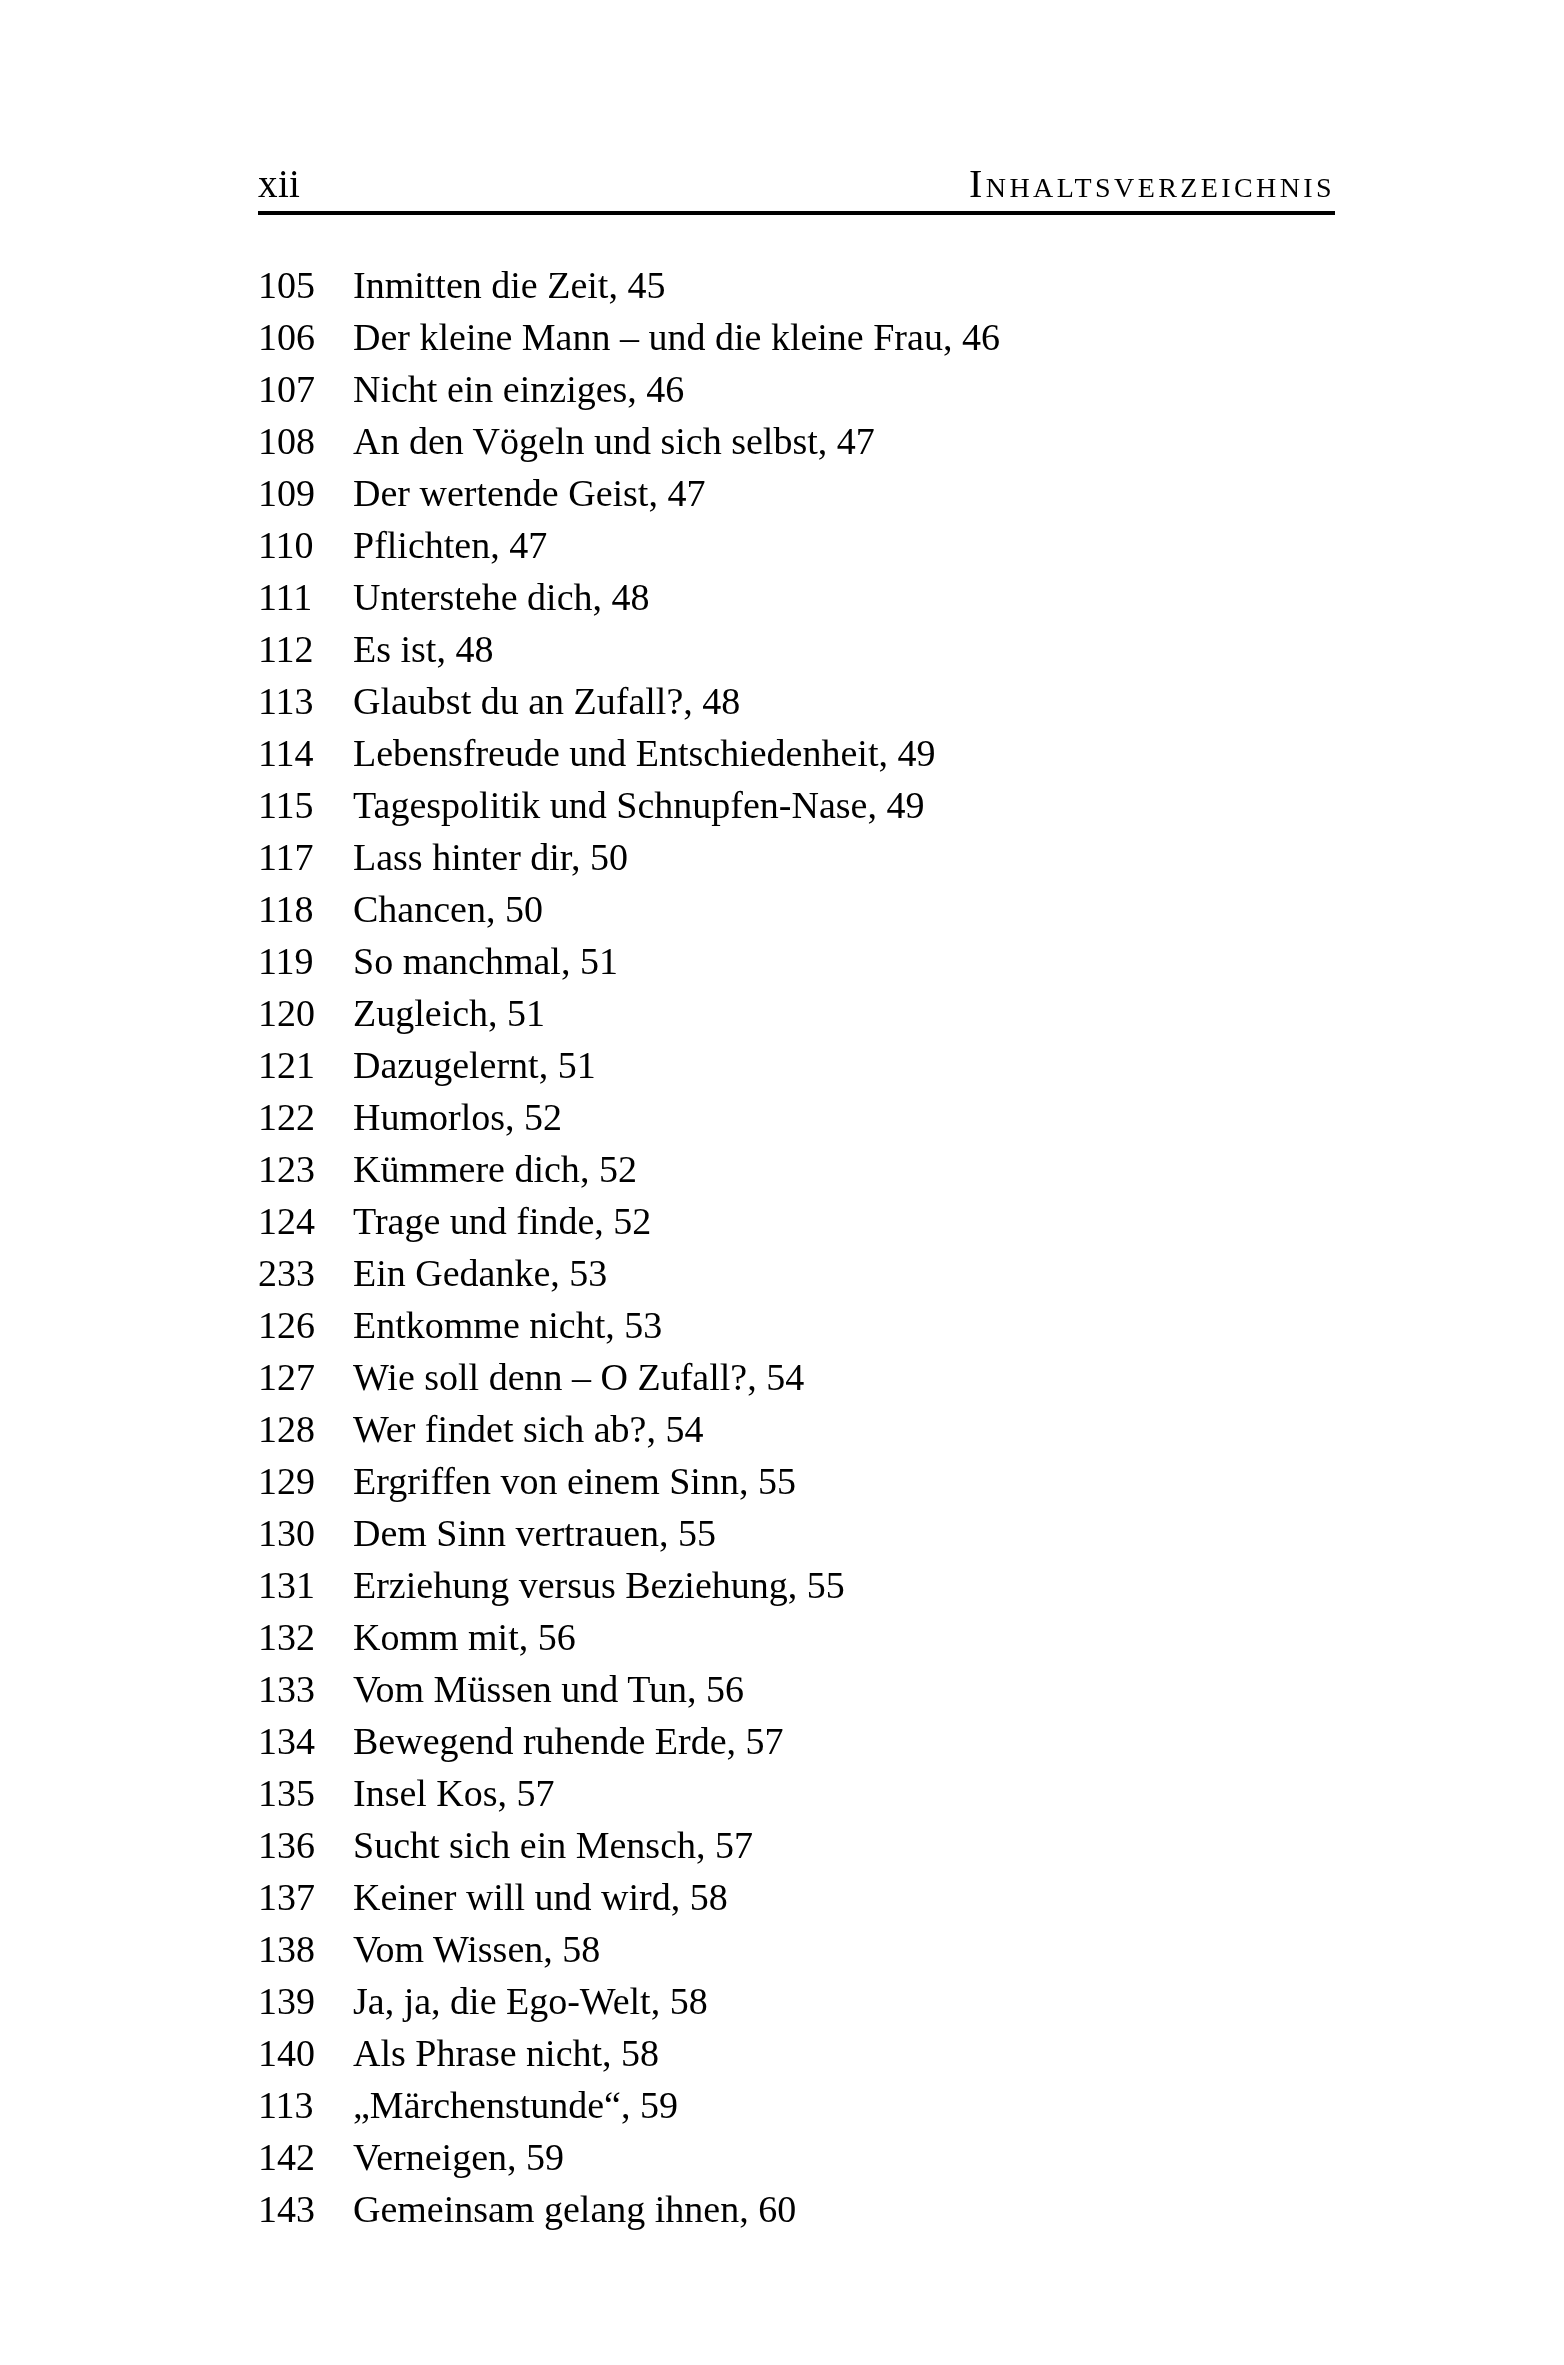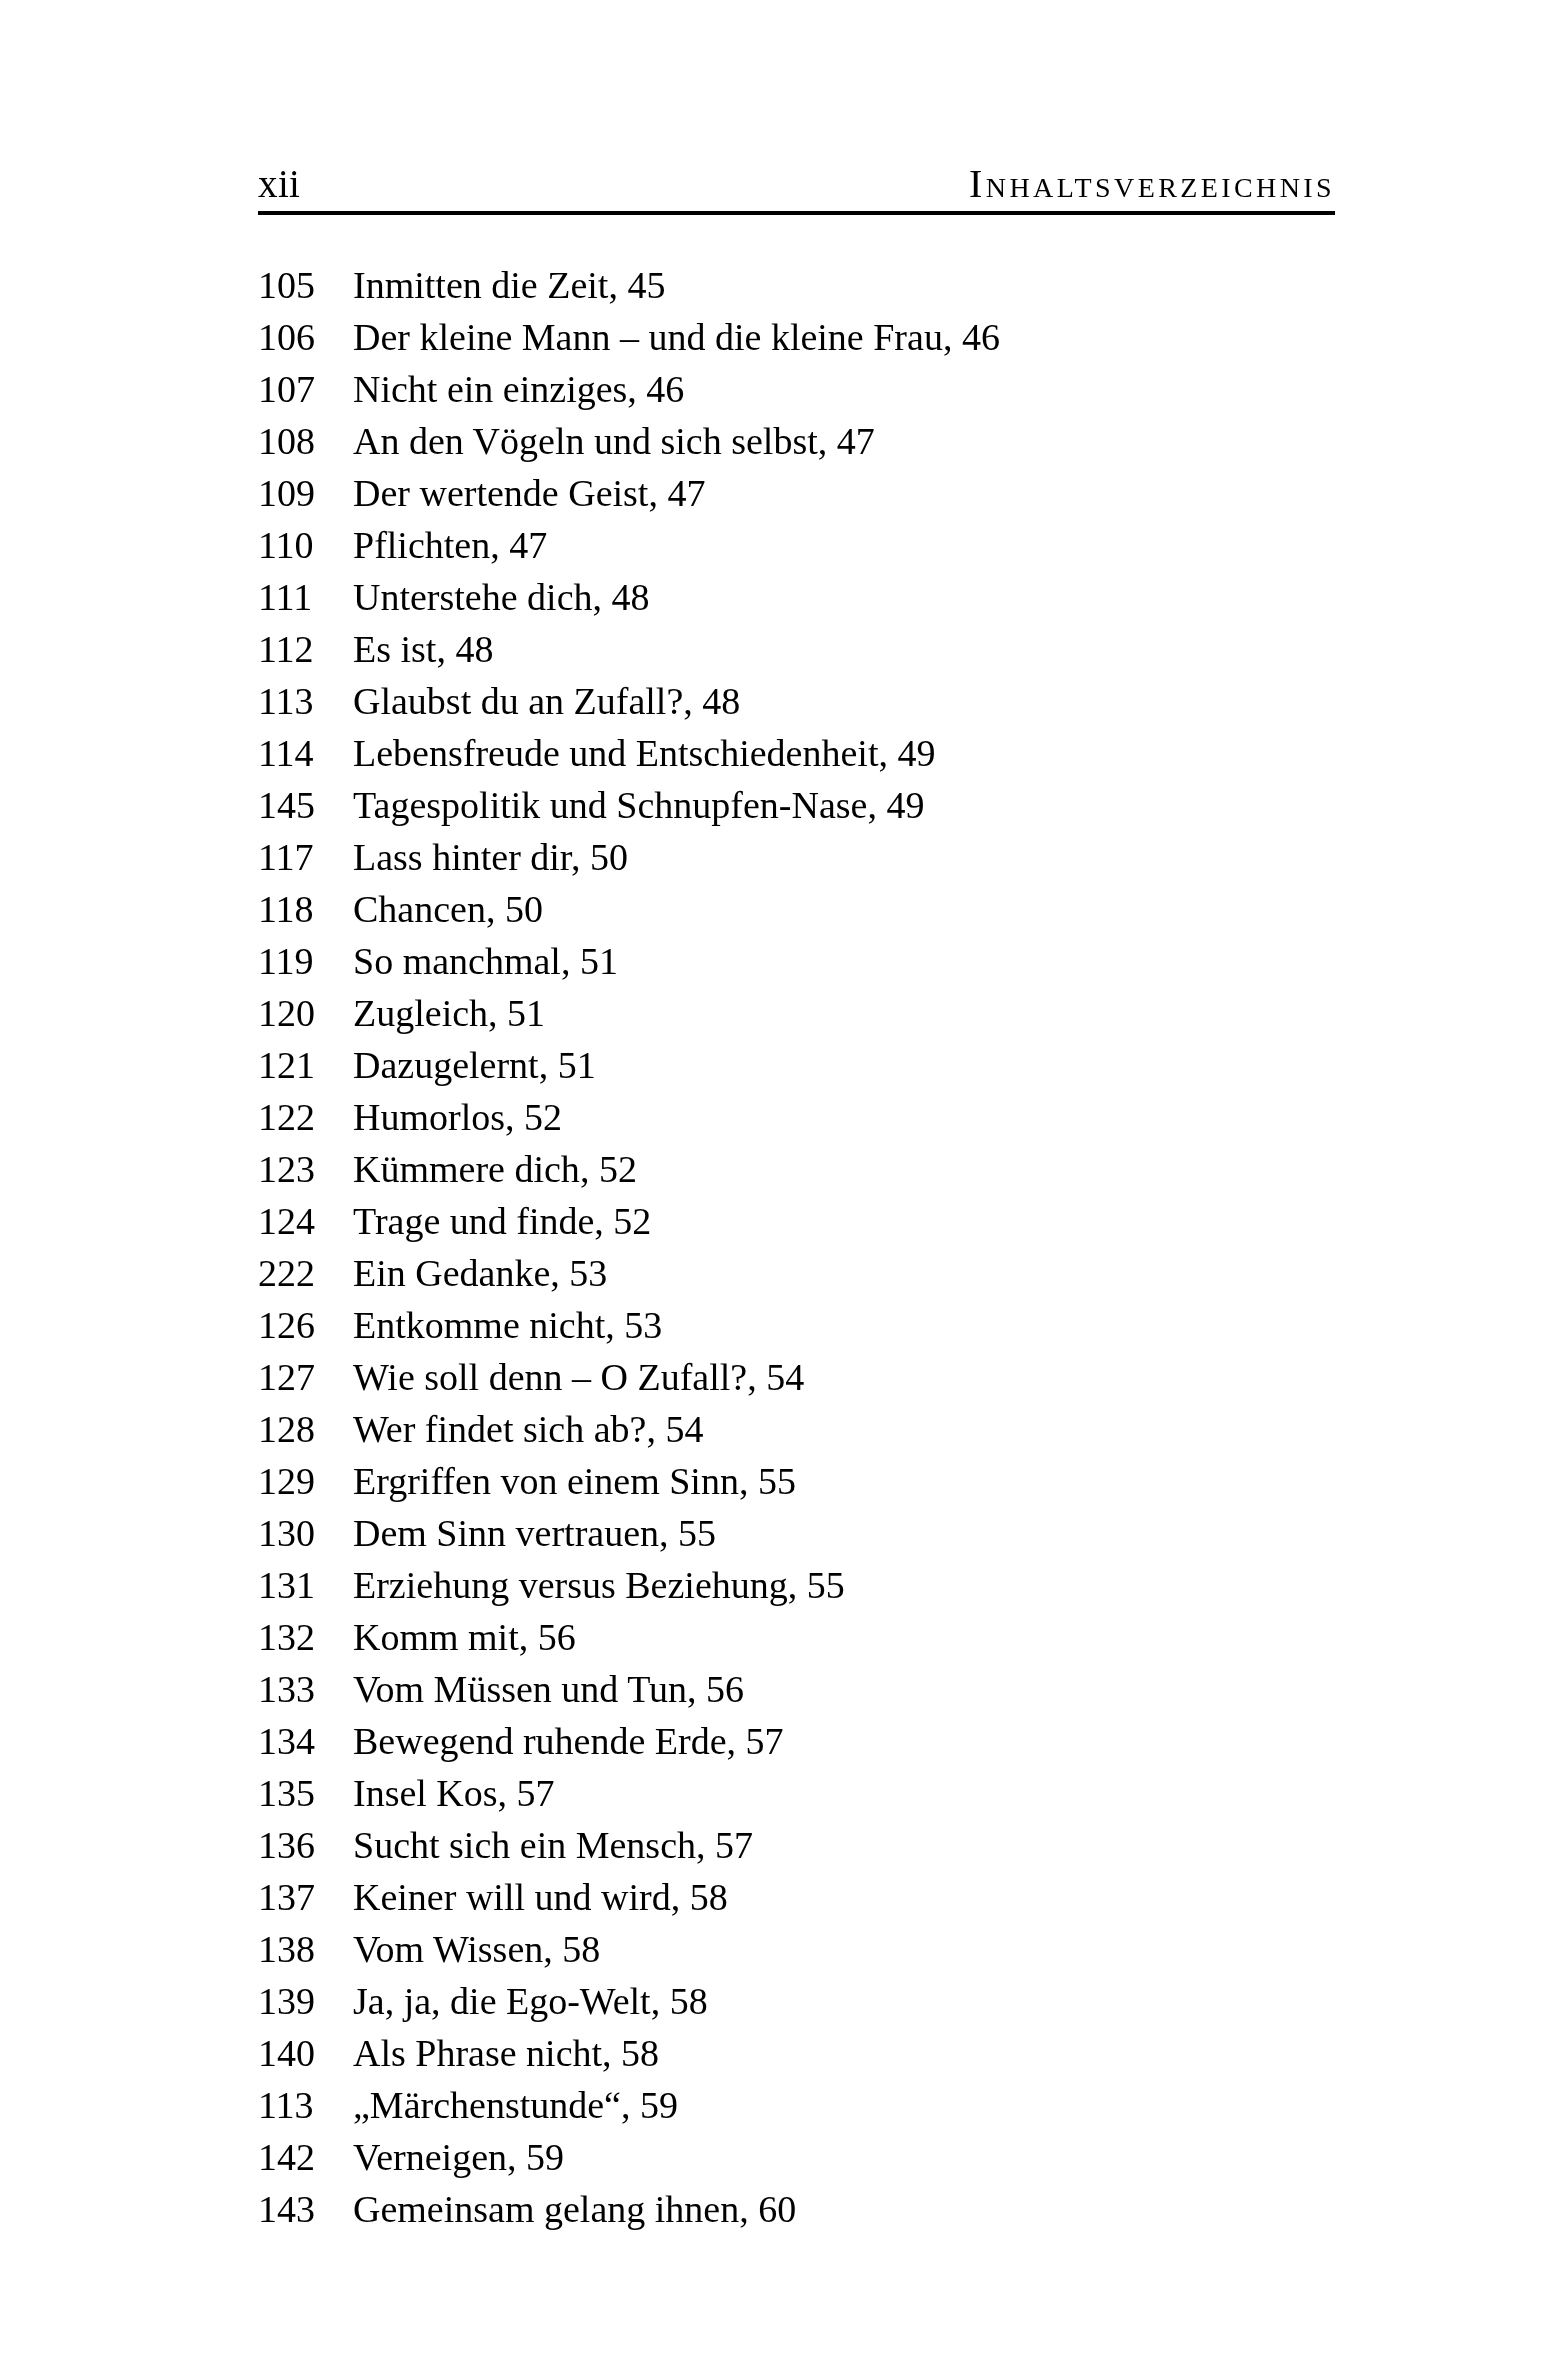--- a/index.html
+++ b/index.html
@@ -120,21 +120,21 @@
     <span class="toc-num">113</span>
     <span class="toc-title"><span>Glaubst du an Zufall?</span><span>, </span><span>48</span></span>
   </li>
 
   <li class="toc-row">
     <span class="toc-num">114</span>
     <span class="toc-title"><span>Lebensfreude und Entschiedenheit</span><span>, </span><span>49</span></span>
   </li>
 
   <li class="toc-row">
-    <span class="toc-num">145</span>
+    <span class="toc-num">115</span>
     <span class="toc-title"><span>Tagespolitik und Schnupfen-Nase</span><span>, </span><span>49</span></span>
   </li>
 
 
   <li class="toc-row">
     <span class="toc-num">117</span>
     <span class="toc-title"><span>Lass hinter dir</span><span>, </span><span>50</span></span>
   </li>
 
   <li class="toc-row">
@@ -166,21 +166,21 @@
     <span class="toc-num">123</span>
     <span class="toc-title"><span>Kümmere dich</span><span>, </span><span>52</span></span>
   </li>
 
   <li class="toc-row">
     <span class="toc-num">124</span>
     <span class="toc-title"><span>Trage und finde</span><span>, </span><span>52</span></span>
   </li>
 
   <li class="toc-row">
-    <span class="toc-num">222</span>
+    <span class="toc-num">233</span>
     <span class="toc-title"><span>Ein Gedanke</span><span>, </span><span>53</span></span>
   </li>
 
   <li class="toc-row">
     <span class="toc-num">126</span>
     <span class="toc-title"><span>Entkomme nicht</span><span>, </span><span>53</span></span>
   </li>
 
   <li class="toc-row">
     <span class="toc-num">127</span>

